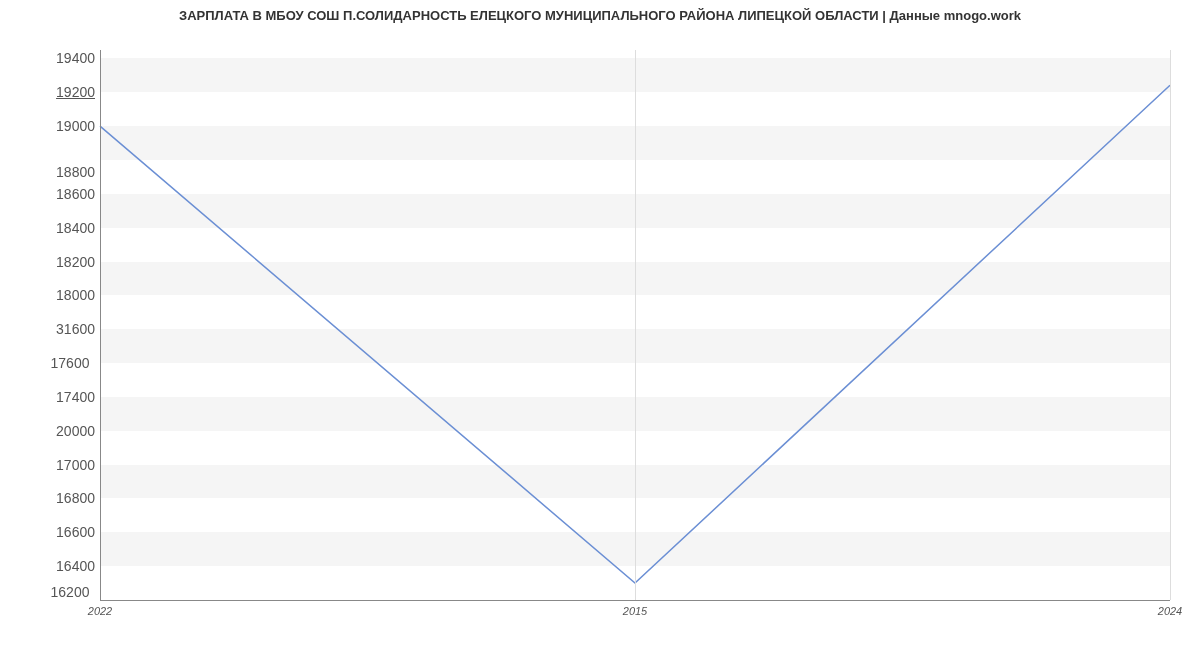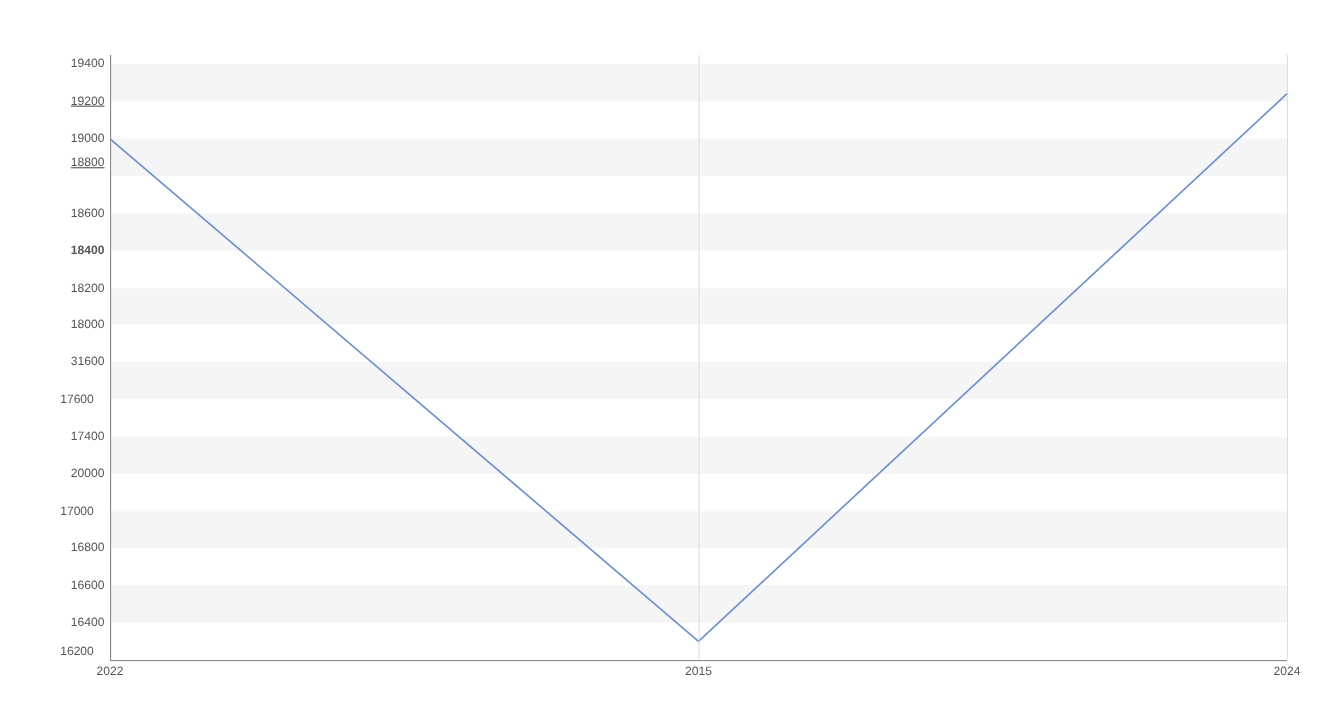--- a/index.html
+++ b/index.html
@@ -47,77 +47,79 @@
       width: 1px;
       background: #ddd;
     }
     .axis-line {
       position: absolute;
       background: #888;
     }
     .y-tick-label {
       position: absolute;
       right: 1105px;
-      font-size: 11px;
+      font-size: 14px;
       color: #555;
       transform: translateY(-50%);
       text-align: right;
       width: 50px;
     }
     .x-tick-label {
       position: absolute;
       top: 605px;
       font-size: 11px;
       color: #555;
       transform: translateX(-50%);
       text-align: center;
+      font-style: italic;
     }
     .data-line {
       position: absolute;
       left: 0;
       top: 0;
       width: 100%;
       height: 100%;
       overflow: visible;
     }
   </style>
 </head>
 <body>
 
 <div class="chart-container">
+  <div class="chart-title">ЗАРПЛАТА В МБОУ СОШ П.СОЛИДАРНОСТЬ ЕЛЕЦКОГО МУНИЦИПАЛЬНОГО РАЙОНА ЛИПЕЦКОЙ ОБЛАСТИ | Данные mnogo.work</div>
   <div class="plot-area">
       <div class="grid-band" style="top: 8.46154px; height: 33.8462px;"></div>
       <div class="grid-band" style="top: 76.1538px; height: 33.8462px;"></div>
       <div class="grid-band" style="top: 143.846px; height: 33.8462px;"></div>
       <div class="grid-band" style="top: 211.538px; height: 33.8462px;"></div>
       <div class="grid-band" style="top: 279.231px; height: 33.8462px;"></div>
       <div class="grid-band" style="top: 346.923px; height: 33.8462px;"></div>
       <div class="grid-band" style="top: 414.615px; height: 33.8462px;"></div>
       <div class="grid-band" style="top: 482.308px; height: 33.8462px;"></div>
     <svg class="data-line" id="chart-svg" viewBox="0 0 1070 550" preserveAspectRatio="none">
         <path d="M0,76.15384615384613 L535,533.0769230769231 L1070,35.19999999999993 " fill="none" stroke="#6b8fd4" stroke-width="1.5"></path>
       </svg>
   <div class="grid-line-v" style="left: 0px;"></div>
       <div class="grid-line-v" style="left: 535px;"></div>
       <div class="grid-line-v" style="left: 1070px;"></div>
     </div>
 <div class="y-tick-label" style="top: 592px; text-align: center;">16200</div>
     <div class="y-tick-label" style="top: 566.154px;">16400</div>
     <div class="y-tick-label" style="top: 532.308px; text-align: right;">16600</div>
     <div class="y-tick-label" style="top: 498.462px;">16800</div>
-    <div class="y-tick-label" style="top: 464.615px; text-align: center;">17000</div>
+    <div class="y-tick-label" style="top: 464.615px;">17000</div>
     <div class="y-tick-label" style="top: 430.769px;">20000</div>
     <div class="y-tick-label" style="top: 396.923px;">17400</div>
     <div class="y-tick-label" style="top: 363.077px; text-align: center;">17600</div>
     <div class="y-tick-label" style="top: 329.231px;">31600</div>
     <div class="y-tick-label" style="top: 295.385px;">18000</div>
     <div class="y-tick-label" style="top: 261.538px;">18200</div>
-    <div class="y-tick-label" style="top: 227.692px; font-weight: bold;">18400</div>
+    <div class="y-tick-label" style="top: 227.692px;">18400</div>
     <div class="y-tick-label" style="top: 193.846px;">18600</div>
-    <div class="y-tick-label" style="top: 148px; text-decoration: underline;">18800</div>
+    <div class="y-tick-label" style="top: 172px;">18800</div>
     <div class="y-tick-label" style="top: 126.154px;">19000</div>
     <div class="y-tick-label" style="top: 92.3077px; text-decoration: underline;">19200</div>
     <div class="y-tick-label" style="top: 58.4615px;">19400</div>
     <div class="x-tick-label" style="left: 100px;">2022</div>
     <div class="x-tick-label" style="left: 635px;">2015</div>
     <div class="x-tick-label" style="left: 1170px;">2024</div>
     <div class="axis-line" style="left: 100px; top: 50px; width: 1px; height: 550px;"></div>
     <div class="axis-line" style="left: 100px; top: 600px; width: 1070px; height: 1px;"></div>
   </div>
 

